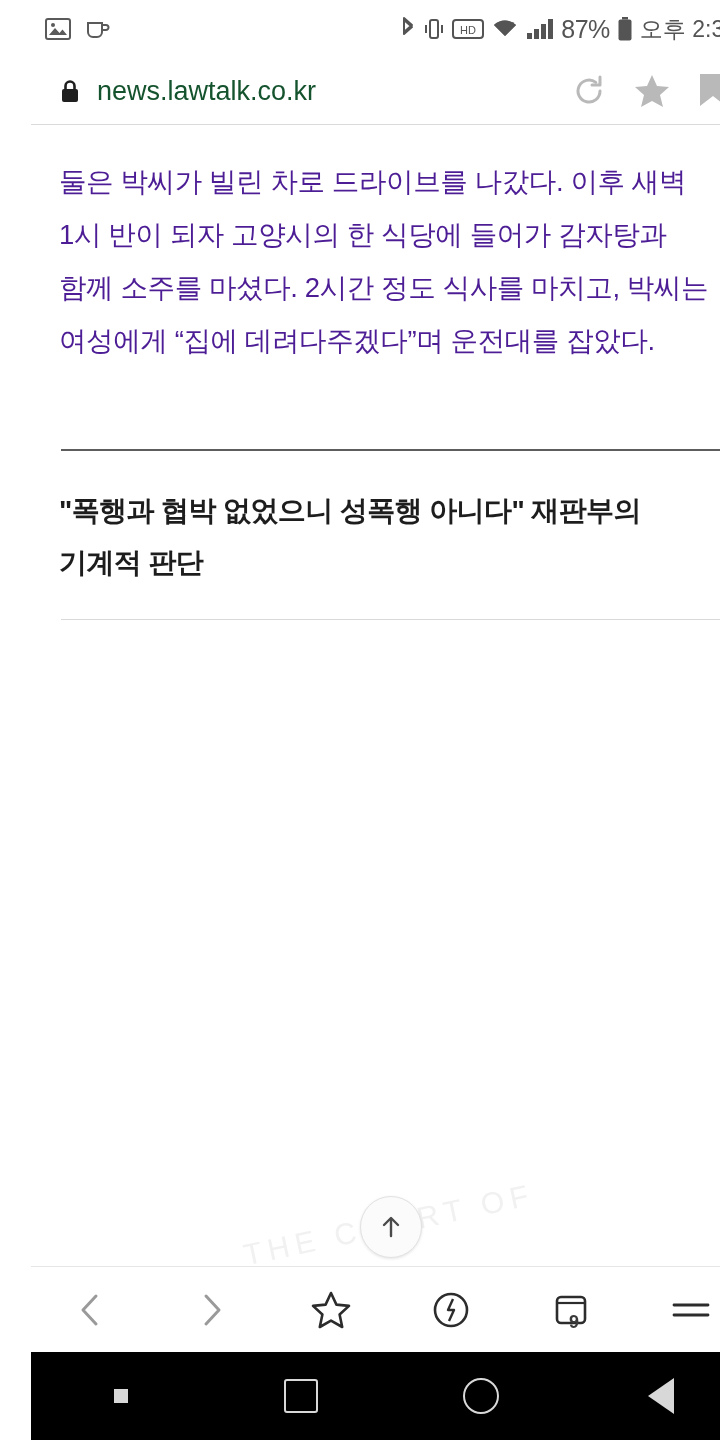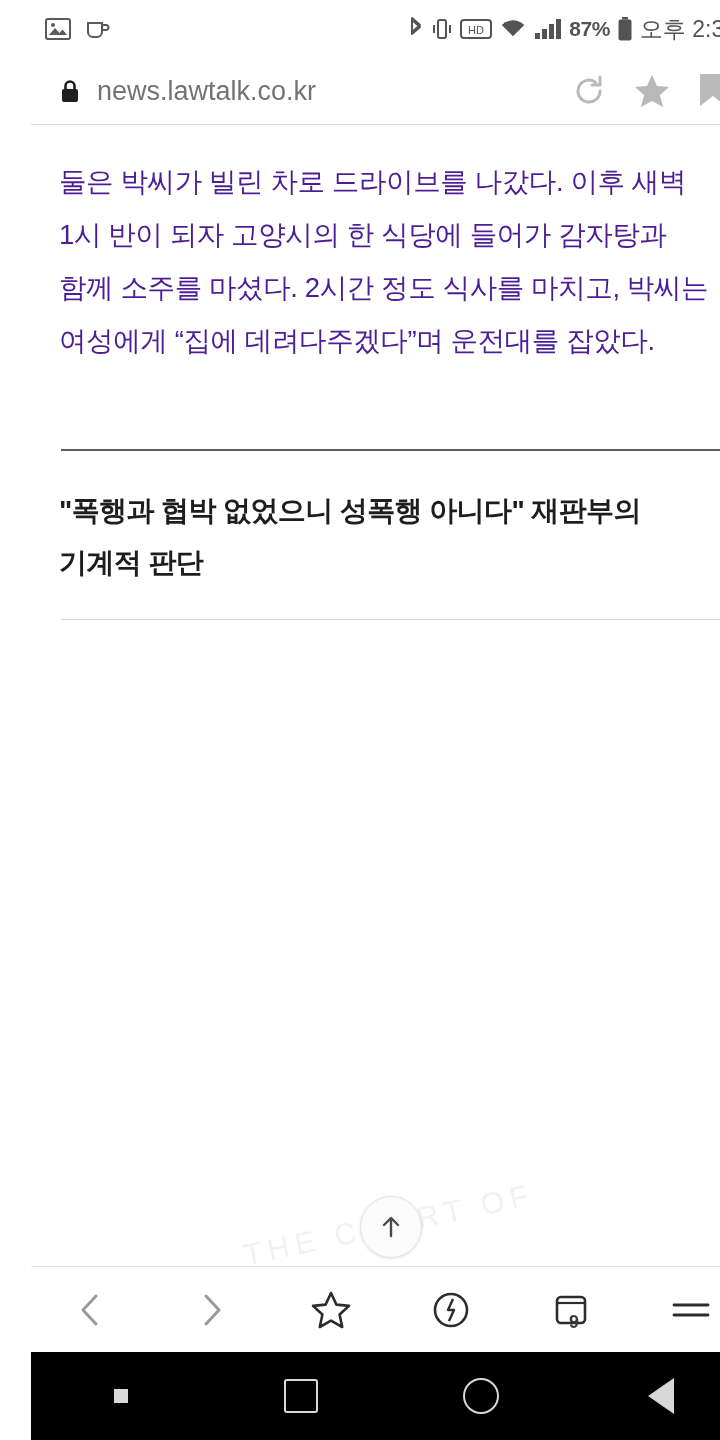--- a/index.html
+++ b/index.html
@@ -32,37 +32,37 @@
   }
   .status-left { display: flex; align-items: center; gap: 14px; }
   .status-right {
     margin-left: auto;
     display: flex;
     align-items: center;
     gap: 7px;
     font-size: 23px;
     color: #545454;
   }
-  .status-right .battpct { font-size: 21px; letter-spacing: -0.5px; font-weight: bold; }
+  .status-right .battpct { font-size: 25px; letter-spacing: -0.5px; }
   .status-time { font-size: 23px; }
   .ic { display: inline-block; line-height: 0; }
 
   
   .urlbar {
     flex: 0 0 66px;
     height: 66px;
     display: flex;
     align-items: center;
     padding: 0 22px 0 28px;
     background: #ffffff;
   }
   .lock-wrap { width: 32px; display: flex; align-items: center; }
   .url-text {
     font-size: 27px;
-    color: #737373;
+    color: #14532d;
     margin-left: 6px;
     white-space: nowrap;
     overflow: hidden;
   }
   .url-actions {
     margin-left: auto;
     display: flex;
     align-items: center;
     gap: 26px;
   }

